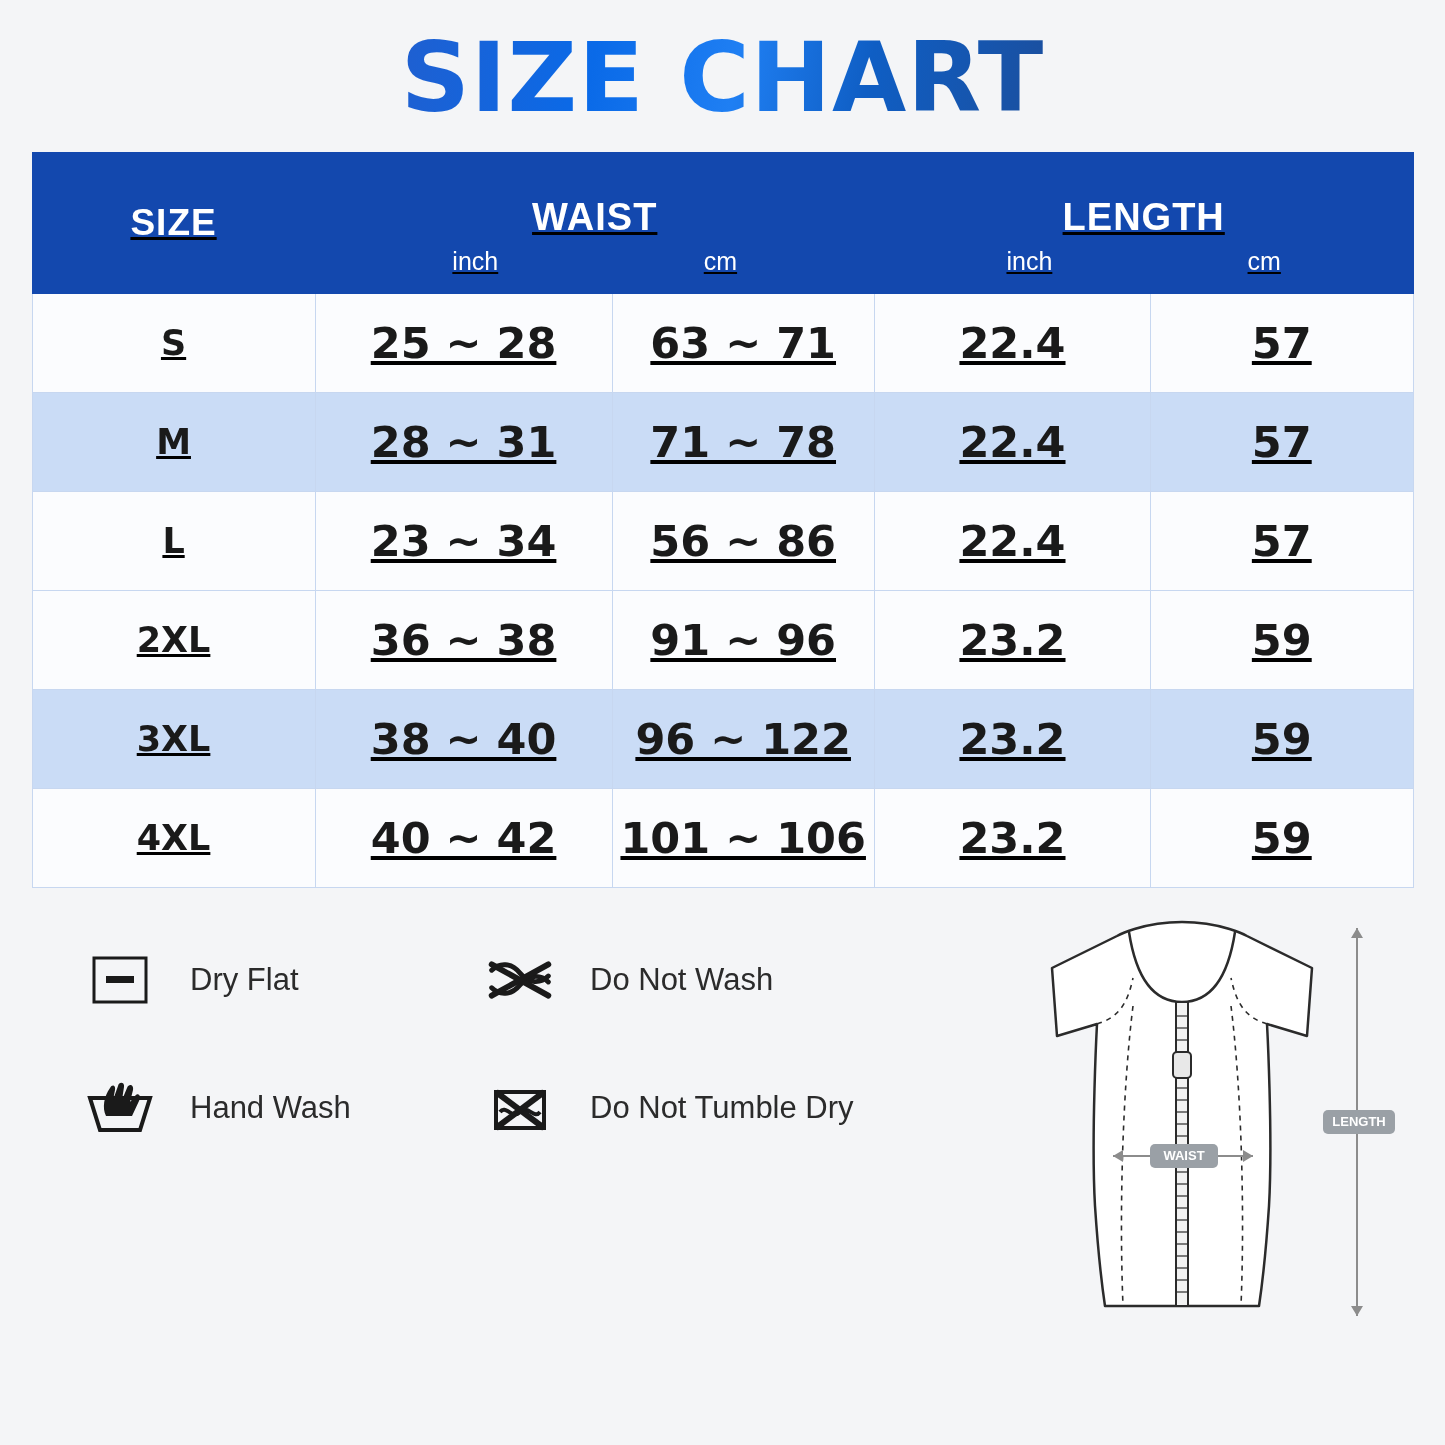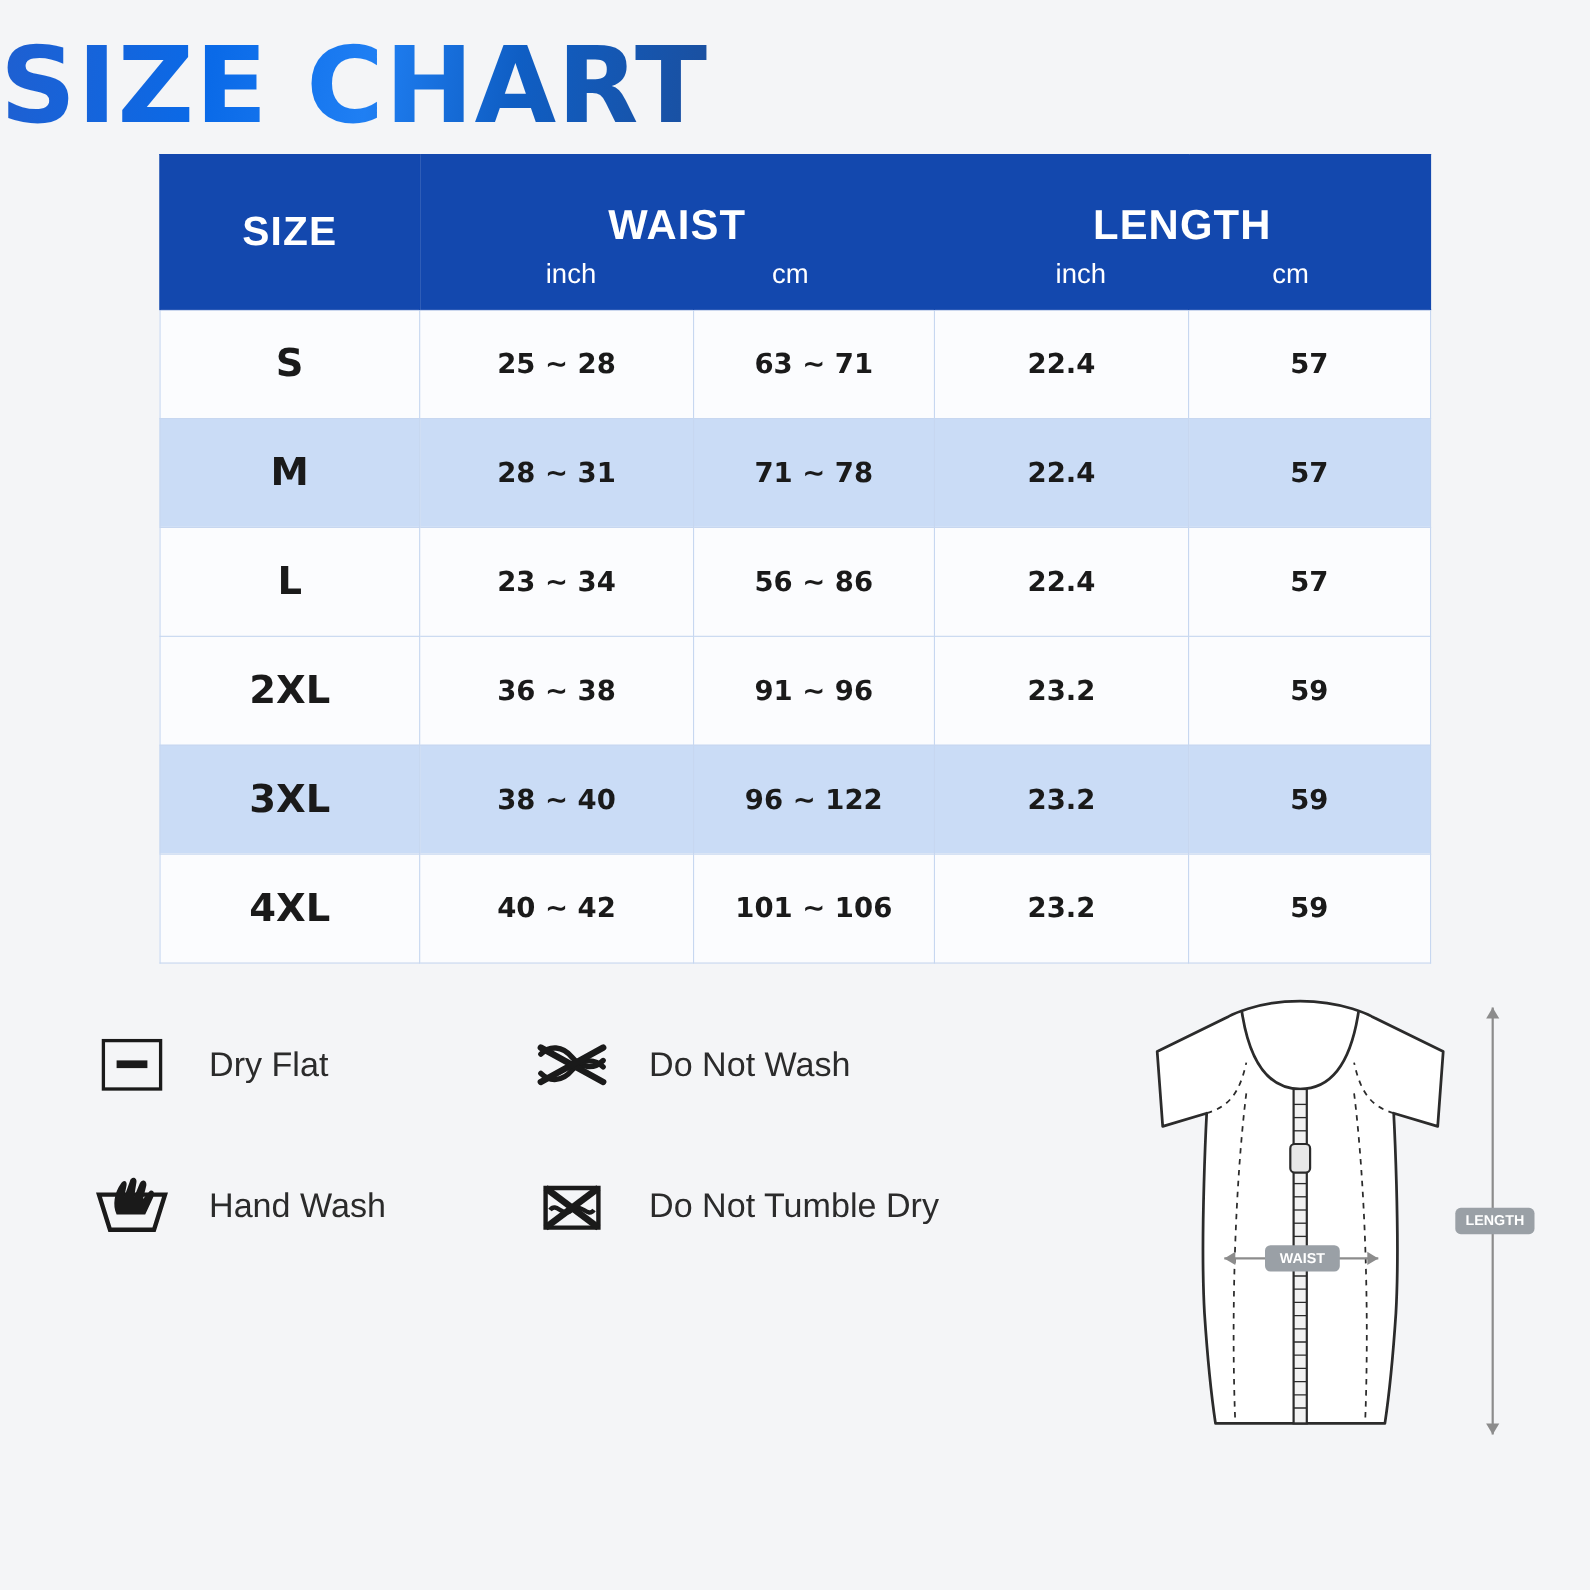--- a/index.html
+++ b/index.html
@@ -16,39 +16,41 @@
   }
   .page {
     width: 1445px;
     height: 1445px;
     position: relative;
     box-sizing: border-box;
   }
 
   
   .title-wrap {
+    text-align: center;
     padding-top: 26px;
   }
   .title {
     display: inline-block;
     font-size: 96px;
     font-weight: bold;
     letter-spacing: 1px;
     font-family: "DejaVu Sans", sans-serif;
     background: linear-gradient(100deg, #1f5fd0 0%, #0a6ae8 30%, #1f7ff3 52%, #0f5ec4 72%, #1b4f9e 100%);
     -webkit-background-clip: text;
     background-clip: text;
     color: transparent;
     line-height: 1.1;
   }
 
   
   .table-wrap {
-    margin: 8px auto 0 auto;
-    width: 1156px;
+    margin: 20px auto 0 auto;
+    width: 1382px;
+    text-decoration: underline;
   }
   table.size-table {
     border-collapse: collapse;
     width: 100%;
     table-layout: fixed;
   }
   table.size-table th, table.size-table td {
     border: 1px solid #c7d7f0;
   }
   thead .head-row th {
@@ -78,21 +80,21 @@
     display: flex;
     justify-content: space-around;
     font-size: 25px;
     font-weight: normal;
     margin-top: 8px;
     padding: 0 34px;
     box-sizing: border-box;
   }
   tbody td {
     text-align: center;
-    font-size: 25px;
+    font-size: 43px;
     font-weight: bold;
     color: #1a1a1a;
     height: 96px;
     font-family: "DejaVu Sans", sans-serif;
   }
   tbody tr.odd td { background: #fbfcfe; }
   tbody tr.even td { background: #cadcf6; }
   td.size-cell { font-size: 35px; }
 
   

